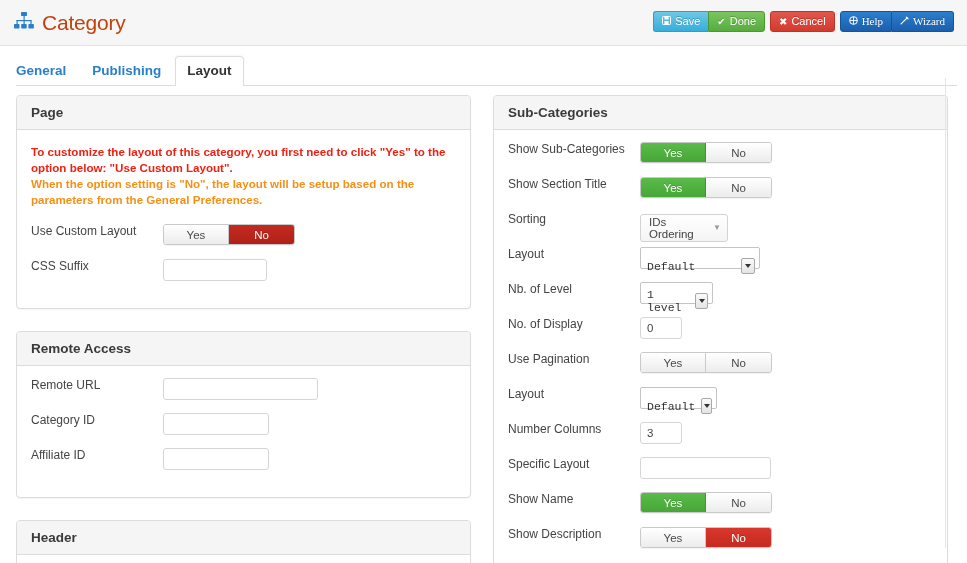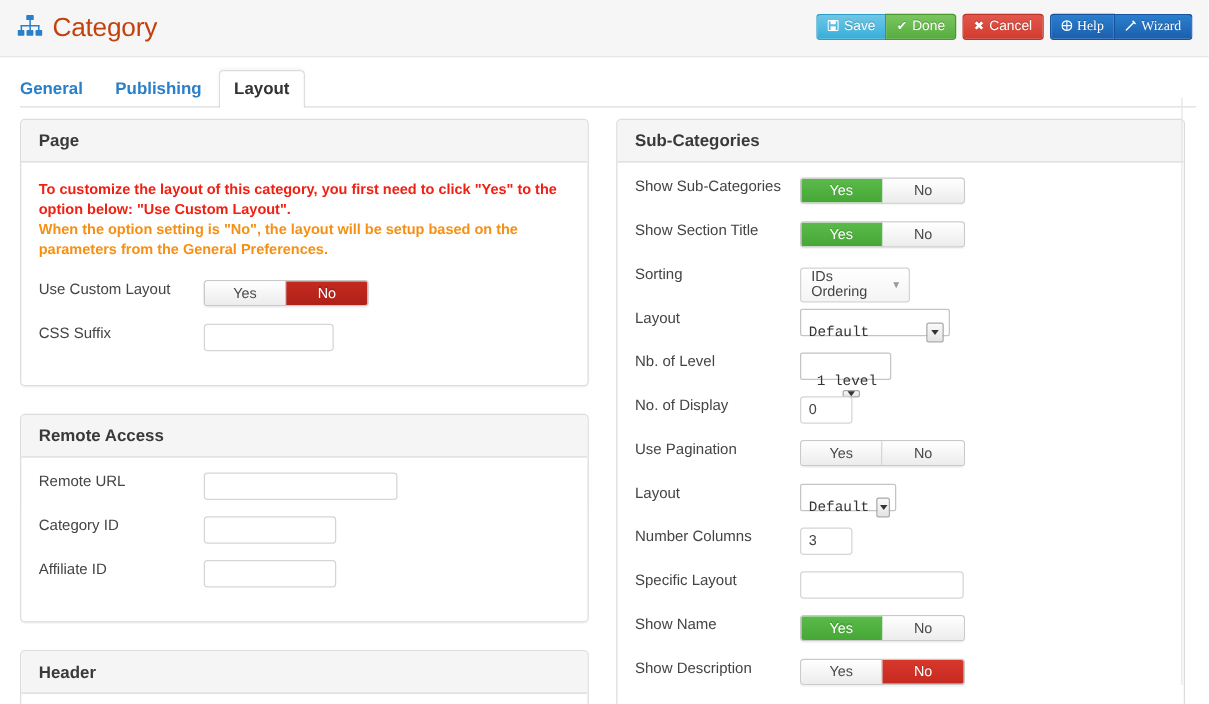--- a/index.html
+++ b/index.html
@@ -309,21 +309,21 @@
     align-items: center;
     justify-content: center;
   }
   .nselect .arrowbox .tri {
     width: 0; height: 0;
     border-left: 3px solid transparent;
     border-right: 3px solid transparent;
     border-top: 4px solid #333;
   }
   .sel-display { width: 120px; }
-  .sel-level { width: 73px; flex-direction: column; }
+  .sel-level { width: 73px; }
   .sel-layout { width: 77px; }
 </style>
 </head>
 <body>
 
 <div class="topbar">
   <div class="page-title-wrap">
     <span class="sitemap-icon">
       <svg width="20" height="17" viewBox="0 0 20 17">
         <rect x="7" y="0" width="6" height="4" rx="0.7" fill="#2a7fc9"></rect>

